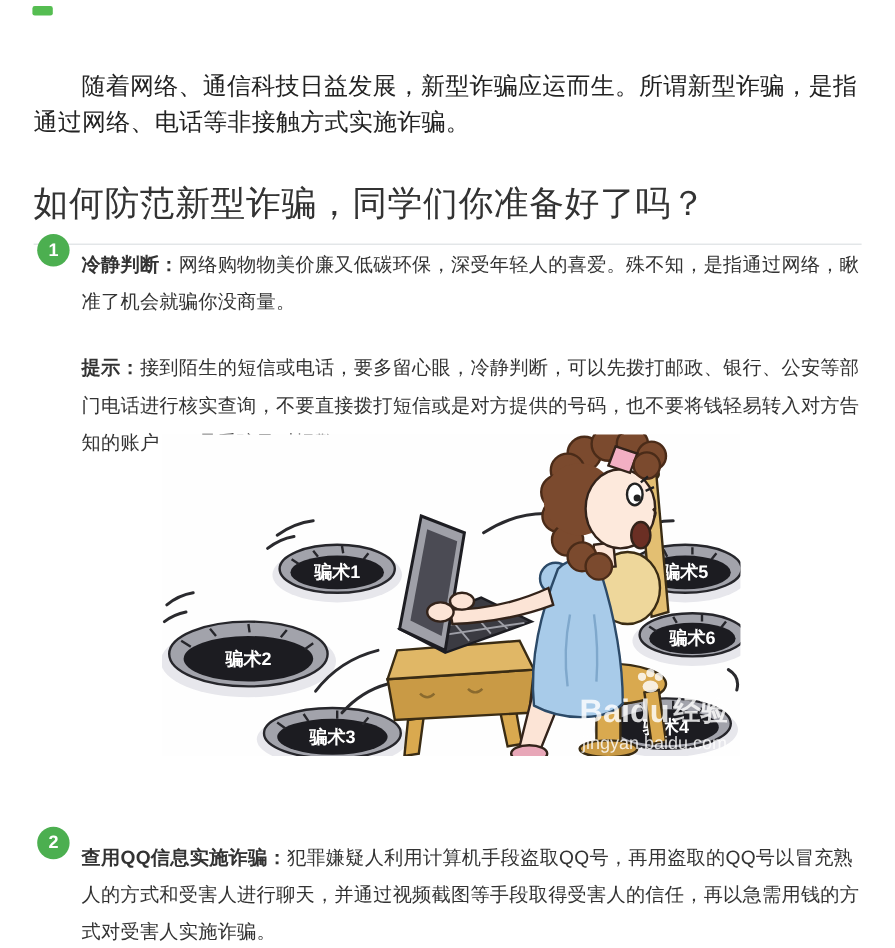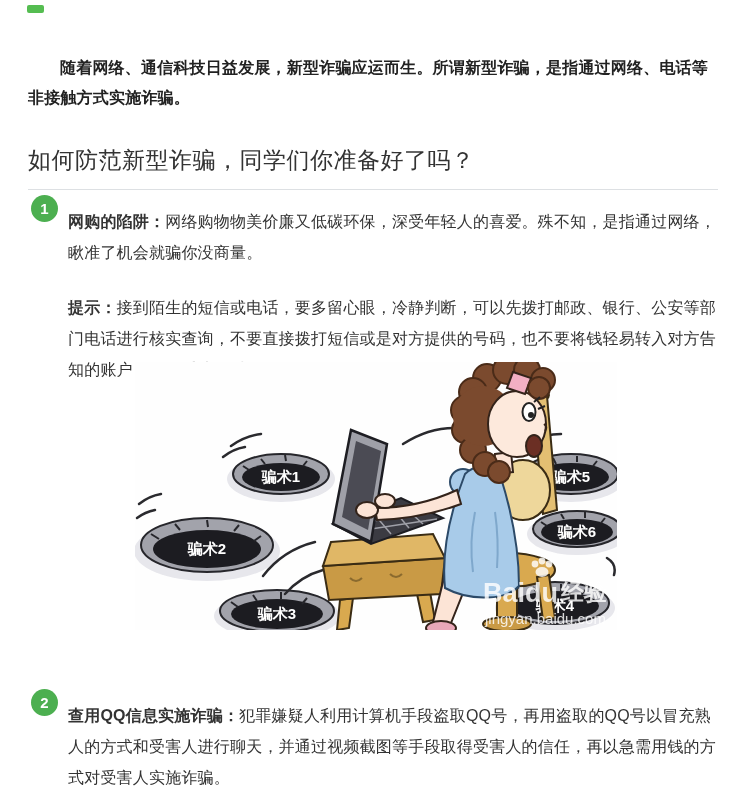--- a/index.html
+++ b/index.html
@@ -3,25 +3,25 @@
 <meta charset="utf-8">
 <style>
   html,body{margin:0;padding:0;}
   body{
     width:746px;height:790px;background:#ffffff;position:relative;
     font-family:"Liberation Sans",sans-serif;color:#333;overflow:hidden;
   }
   .abs{position:absolute;}
   .green-tag{left:27px;top:5px;width:17px;height:8px;background:#55bd51;border-radius:2px;}
   .intro{
-    left:28px;top:37px;width:694px;font-size:16px;font-weight:bold;color:#222;
+    left:28px;top:37px;width:694px;font-size:20px;font-weight:normal;color:#222;
     line-height:30px;text-indent:2em;letter-spacing:0.2px;
   }
   .heading{
-    left:28px;top:126px;width:690px;font-size:23px;font-weight:400;color:#333;
+    left:28px;top:126px;width:690px;font-size:29px;font-weight:400;color:#333;
     padding-bottom:13px;border-bottom:1px solid #dde0e3;letter-spacing:0.5px;
   }
   .step-badge{
     width:27px;height:27px;border-radius:50%;background:#4CAF50;color:#fff;
     font-size:15px;font-weight:bold;display:flex;align-items:center;justify-content:center;
   }
   .badge-1{left:31px;top:195px;}
   .badge-2{left:31px;top:689px;}
   .step-text{left:68px;width:650px;font-size:16px;line-height:31px;color:#333;letter-spacing:0.2px;}
   .step-1-text{top:190px;}
@@ -38,21 +38,21 @@
 
 <div class="abs green-tag"></div>
 
 <p class="abs intro">随着网络、通信科技日益发展，新型诈骗应运而生。所谓新型诈骗，是指通过网络、电话等非接触方式实施诈骗。</p>
 
 <h2 class="abs heading">如何防范新型诈骗，同学们你准备好了吗？</h2>
 
 <div class="abs step-badge badge-1">
   <span>1</span>
 </div>
-<p class="abs step-text step-1-text"><span class="bold">网购的陷阱：</span><span>网络购物物美价廉又低碳环保，深受年轻人的喜爱。殊不知，是指通过网络，瞅准了机会就骗你没商量。</span></p>
+<p class="abs step-text step-1-text"><span class="bold">冷静判断：</span><span>网络购物物美价廉又低碳环保，深受年轻人的喜爱。殊不知，是指通过网络，瞅准了机会就骗你没商量。</span></p>
 
 <p class="abs tip-text"><span class="bold">提示：</span><span>接到陌生的短信或电话，要多留心眼，冷静判断，可以先拨打邮政、银行、公安等部门电话进行核实查询，不要直接拨打短信或是对方提供的号码，也不要将钱轻易转入对方告知的账户，一旦受骗及时报警。</span></p>
 
 <svg class="abs illustration" viewBox="0 0 482 268" width="482" height="268" xmlns="http://www.w3.org/2000/svg">
 
   <g>
     <ellipse cx="146" cy="117" rx="54" ry="23" fill="#e7e7ec"></ellipse>
     <ellipse cx="146" cy="112" rx="48" ry="20" fill="#a2a3ab" stroke="#26262b" stroke-width="2"></ellipse>
     <ellipse cx="146" cy="115" rx="39" ry="14" fill="#1c1c21"></ellipse>
     <path d="M108,104 l6,4 M126,97 l4,5 M150,93 l1,6 M172,99 l-4,5" stroke="#26262b" stroke-width="2" fill="none"></path>

